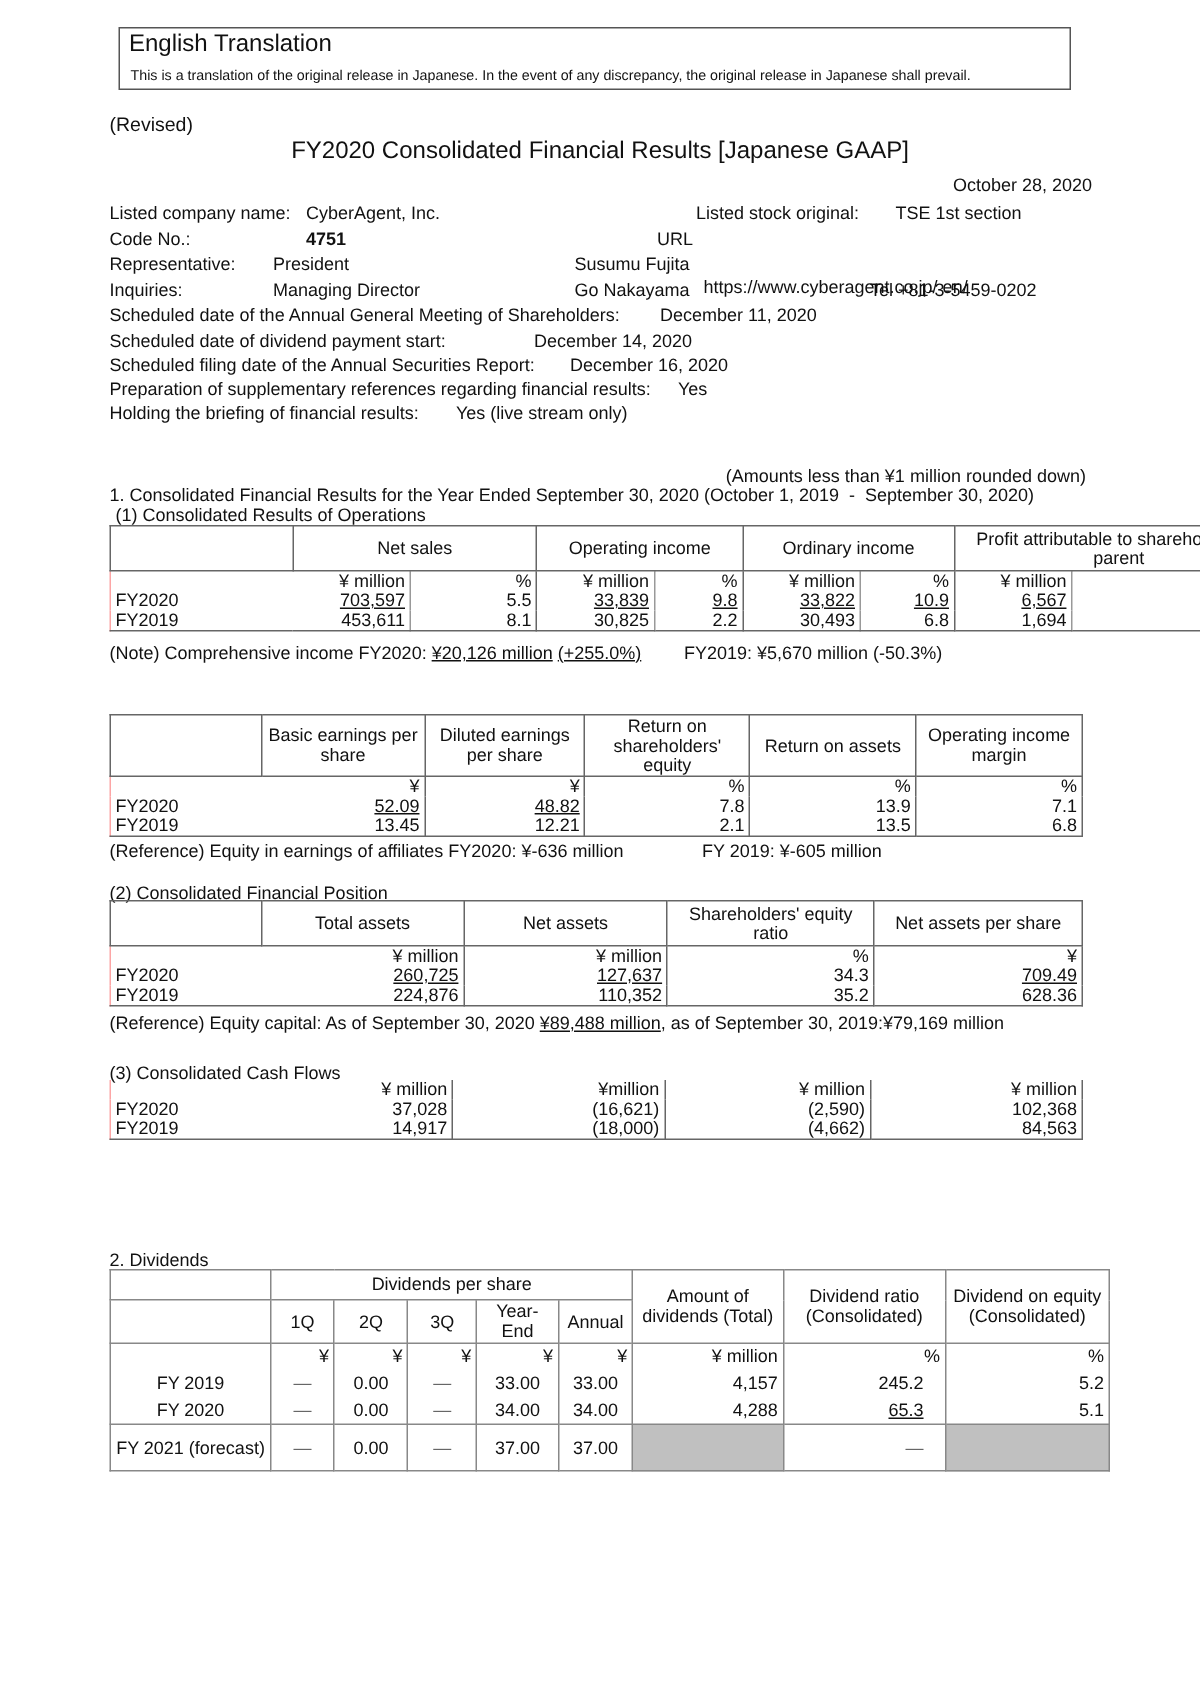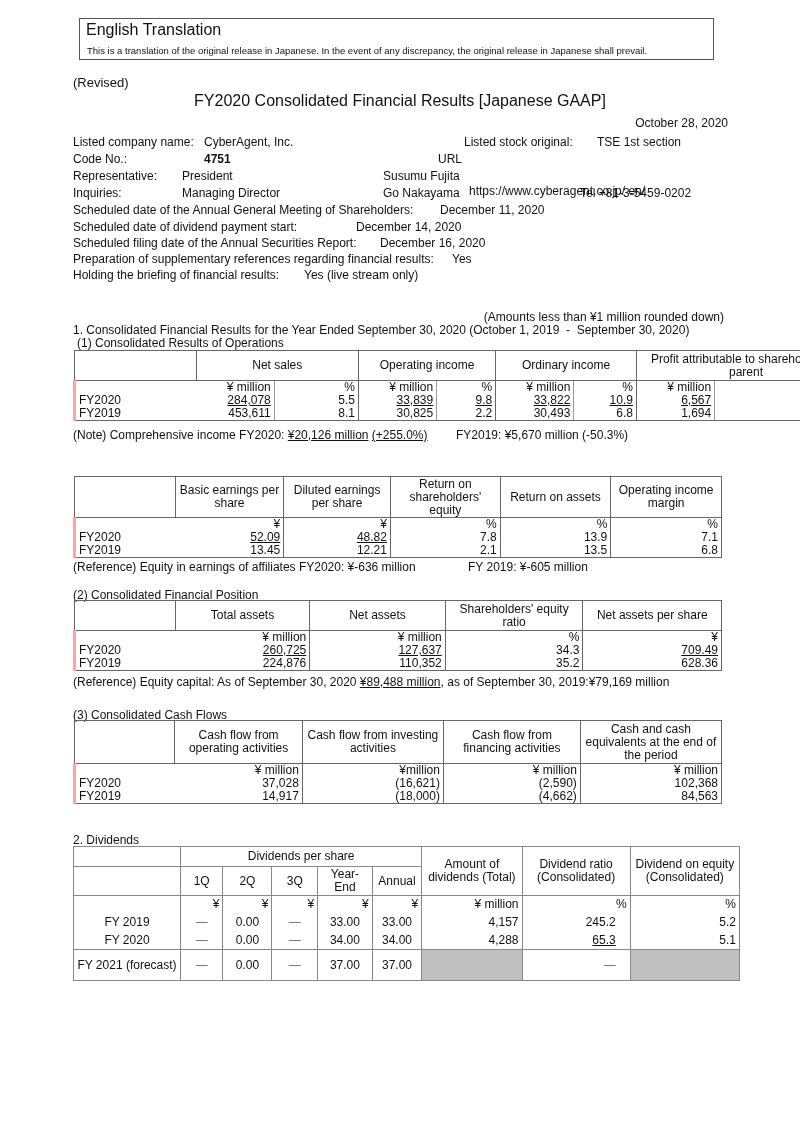--- a/index.html
+++ b/index.html
@@ -8,21 +8,21 @@
   .banner { position: absolute; left: 79px; top: 18px; width: 635px; height: 42px; border: 1px solid #555; box-sizing: border-box; }
   .banner-title { position: absolute; left: 6px; top: 2px; font-size: 16px; }
   .banner-note { position: absolute; left: 7px; top: 26px; font-size: 9.5px; }
   .title { position: absolute; left: 0; width: 800px; top: 92px; text-align: center; font-size: 16px; }
   table { position: absolute; border-collapse: collapse; font-size: 12px; }
   td { padding: 0 3px; line-height: 13px; }
   .hd td { text-align: center; border: 1px solid #666; vertical-align: middle; }
   .r { text-align: right; }
   .c { text-align: center; }
   .u { text-decoration: underline; }
-  .bl { border-left: 3px solid #fca5a5; }
+  .bl { border-left: 1px solid #fca5a5; }
   .br { border-right: 1px solid #666; }
   .bb { border-bottom: 1px solid #666; }
   .thin { border-right: 1px solid #999; }
   .grey { background: #c0c0c0; }
   .dvd td { border: 1px solid #888; }
 </style>
 </head>
 <body>
 
 <div class="banner">
@@ -94,21 +94,21 @@
         <td class="r br">%</td>
     <td class="r thin">¥ million</td>
         <td class="r br">%</td>
     <td class="r thin">¥ million</td>
         <td class="r br">%</td>
     <td class="r thin">¥ million</td>
         <td class="r br">%</td>
   </tr>
   <tr>
     <td class="bl">FY2020</td>
-    <td class="r thin u">284,078</td>
+    <td class="r thin u">703,597</td>
     <td class="r br">5.5</td>
     <td class="r thin u">33,839</td>
     <td class="r br u">9.8</td>
     <td class="r thin u">33,822</td>
     <td class="r br u">10.9</td>
     <td class="r thin u">6,567</td>
     <td class="r br u">287.5</td>
   </tr>
   <tr class="bb">
     <td class="bl bb">FY2019</td>
@@ -222,27 +222,20 @@
 <div class="abs" style="left:73px;top:708px;">(3) Consolidated Cash Flows</div>
 <table style="left:73px;top:720px;width:649px;">
   <colgroup>
       <col style="width:96px">
       <col style="width:122px">
       <col style="width:135px">
       <col style="width:131px">
       <col style="width:135px">
     </colgroup>
   <tbody>
-      <tr class="hd" style="height:43px;">
-    <td></td>
-    <td>Cash flow from operating activities</td>
-    <td>Cash flow from investing activities</td>
-    <td>Cash flow from financing activities</td>
-    <td>Cash and cash equivalents at the end of the period</td>
-  </tr>
   <tr>
     <td class="bl"></td>
     <td class="r br">¥ million</td>
     <td class="r br">¥million</td>
     <td class="r br">¥ million</td>
     <td class="r br">¥ million</td>
   </tr>
   <tr>
     <td class="bl">FY2020</td>
     <td class="r br">37,028</td>

